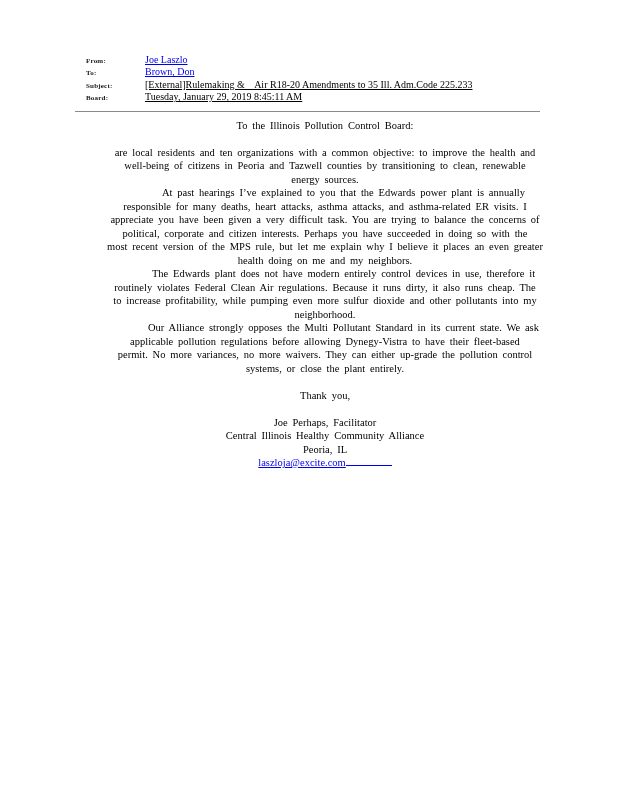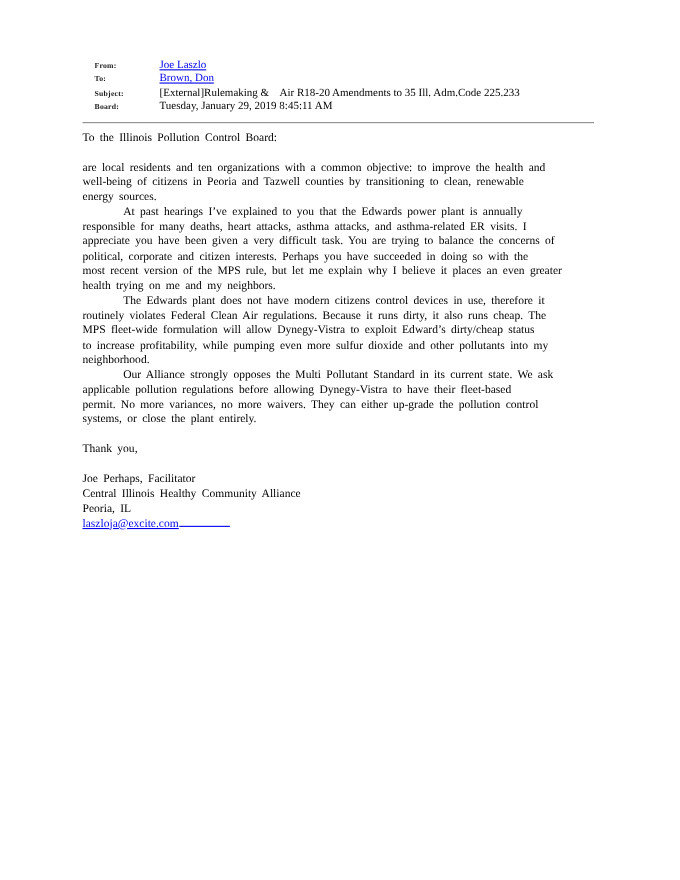--- a/index.html
+++ b/index.html
@@ -14,34 +14,35 @@
   .email-doc { position: absolute; left: 75px; top: 54px; width: 500px; }
 
   
   .hdr { }
   .hdr-row { display: flex; align-items: baseline; height: 12.4px; }
   .hdr-label {
     display: inline-block; width: 70px; box-sizing: border-box; padding-left: 11px;
     font-size: 7px; font-weight: bold; color: #1a1a1a; letter-spacing: 0.2px;
     flex: 0 0 70px;
   }
-  .hdr-value { font-size: 10px; white-space: nowrap; }
+  .hdr-value { font-size: 10px; white-space: nowrap; text-decoration: underline; }
   a.lnk { color: #0000EE; cursor: pointer; }
 
   .rule {
     border: none; border-top: 1px solid #8a8a8a;
     width: 465px; margin: 7px 0 0 0;
   }
 
   
   .letter {
     margin-top: 7px;
     font-size: 10.5px;
     line-height: 13.5px;
     word-spacing: 2.2px;
+    text-align: center;
   }
   .line { white-space: nowrap; height: 13.5px; }
   .indent { text-indent: 37px; }
   .spacer { height: 13.5px; }
 
   .email-row { height: 13.5px; white-space: nowrap; }
   .lnk-tail {
     display: inline-block; width: 46px; height: 1px;
     border-bottom: 1px solid #0000EE; vertical-align: baseline;
   }
@@ -79,24 +80,23 @@
 
       <div>
           <div class="line">are local residents and ten organizations with a common objective: to improve the health and</div>
           <div class="line">well-being of citizens in Peoria and Tazwell counties by transitioning to clean, renewable</div>
           <div class="line">energy sources.</div>
           <div class="line indent">At past hearings I’ve explained to you that the Edwards power plant is annually</div>
           <div class="line">responsible for many deaths, heart attacks, asthma attacks, and asthma-related ER visits. I</div>
           <div class="line">appreciate you have been given a very difficult task. You are trying to balance the concerns of</div>
           <div class="line">political, corporate and citizen interests. Perhaps you have succeeded in doing so with the</div>
           <div class="line">most recent version of the MPS rule, but let me explain why I believe it places an even greater</div>
-          <div class="line">health trying on me and my neighbors.</div>
-          <div class="line indent">The Edwards plant does not have modern citizens control devices in use, therefore it</div>
+          <div class="line">health doing on me and my neighbors.</div>
+          <div class="line indent">The Edwards plant does not have modern entirely control devices in use, therefore it</div>
           <div class="line">routinely violates Federal Clean Air regulations. Because it runs dirty, it also runs cheap. The</div>
-          <div class="line">MPS fleet-wide formulation will allow Dynegy-Vistra to exploit Edward’s dirty/cheap status</div>
           <div class="line">to increase profitability, while pumping even more sulfur dioxide and other pollutants into my</div>
           <div class="line">neighborhood.</div>
           <div class="line indent">Our Alliance strongly opposes the Multi Pollutant Standard in its current state. We ask</div>
           <div class="line">applicable pollution regulations before allowing Dynegy-Vistra to have their fleet-based</div>
           <div class="line">permit. No more variances, no more waivers. They can either up-grade the pollution control</div>
           <div class="line">systems, or close the plant entirely.</div>
         </div>
 
       <div class="spacer"></div>
       <div class="line">Thank you,</div>

